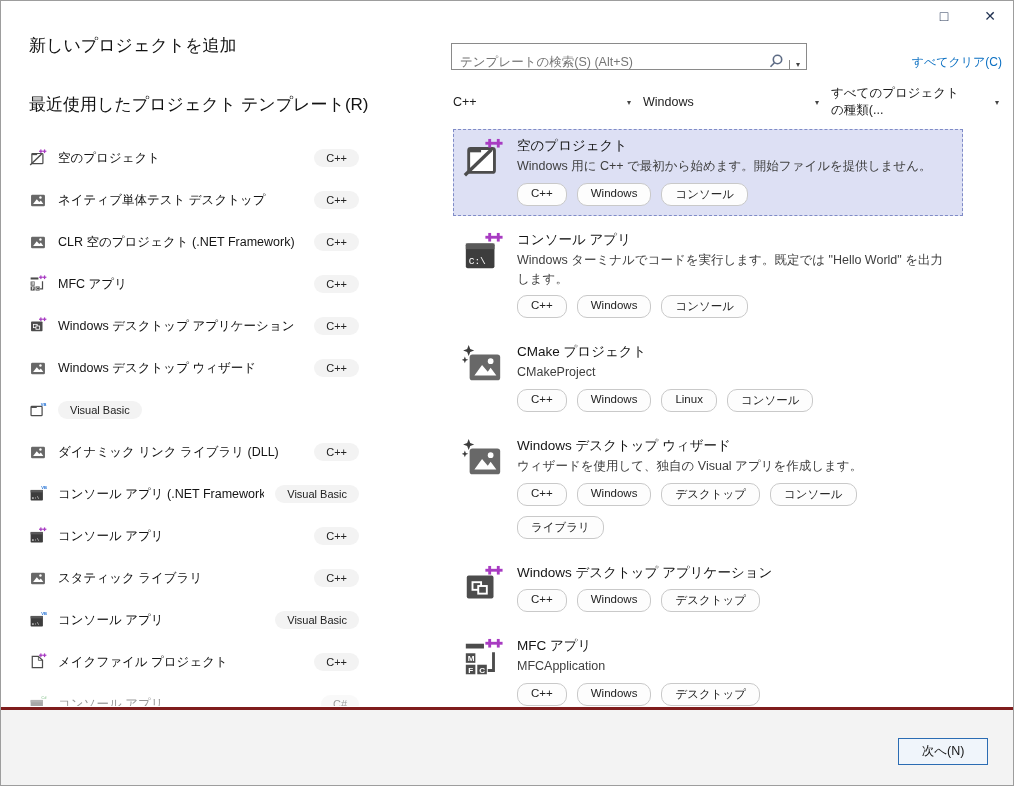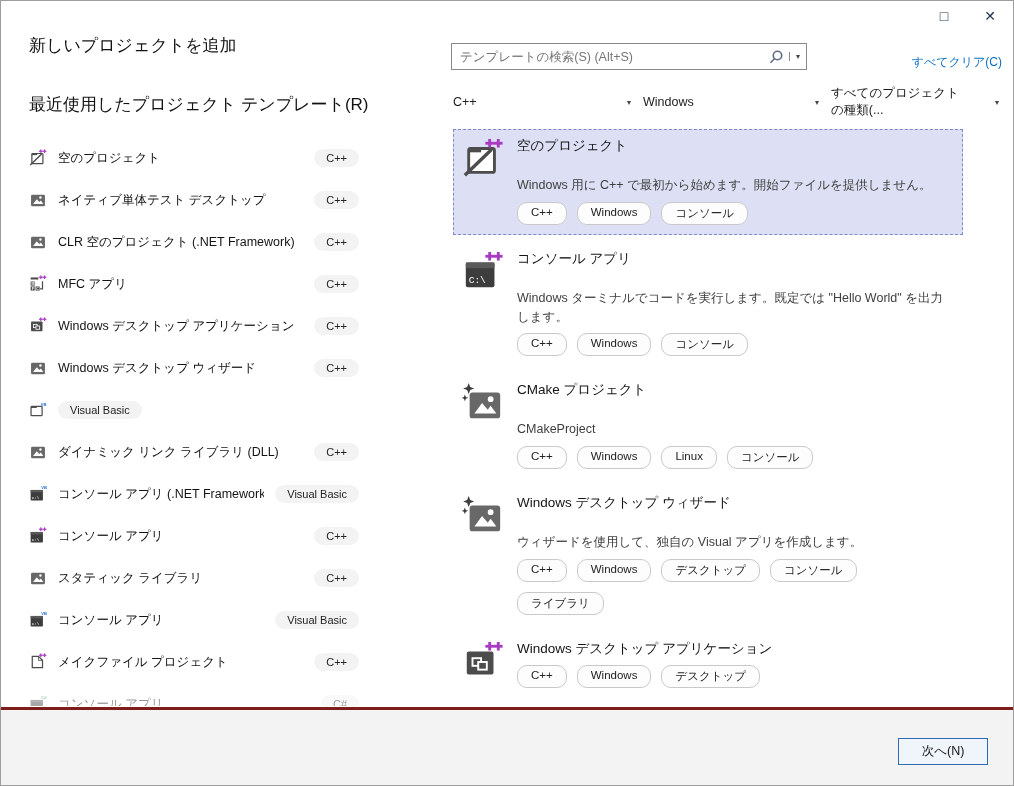--- a/index.html
+++ b/index.html
@@ -10,21 +10,21 @@
     font-family:"Liberation Sans", sans-serif; color:#161616;
   }
   
   .win-controls { position:absolute; top:0; right:0; display:flex; z-index:5; }
   .win-btn { width:46px; height:30px; display:flex; align-items:center; justify-content:center;
              font-size:14px; color:#1f3050; cursor:default; }
   .page-title { position:absolute; left:28px; top:33px; font-size:17px; color:#121212; }
 
   
   .search-box { position:absolute; left:450px; top:42px; width:356px; height:27px;
-                border:1px solid #8a8a8a; background:#fff; display:flex; align-items:center; }
+                border:1px solid #8a8a8a; background:#fff; display:flex; align-items:flex-end; }
   .search-input { flex:1; border:none; outline:none; padding:0 8px; font-size:12.5px;
                   color:#333; font-family:"Liberation Sans", sans-serif; background:transparent; }
   .search-input::placeholder { color:#767676; }
   .search-btn { width:27px; display:flex; align-items:center; justify-content:center; }
   .search-split { width:17px; border-left:1px solid #8a8a8a; display:flex; align-items:center;
                   justify-content:center; font-size:8px; color:#444; }
   .clear-all { position:absolute; right:11px; top:53px; font-size:12px; color:#0a6fc2; cursor:pointer; }
 
   
   .recent-heading { position:absolute; left:28px; top:92px; font-size:17px; color:#121212; }
@@ -44,21 +44,21 @@
               padding:3px 12px; flex:none; white-space:nowrap; }
 
   
   .cards { position:absolute; left:452px; top:128px; width:510px; }
   .card { display:flex; gap:13px; padding:7px 10px 9px 8px; margin-bottom:7px;
           border:1px dashed transparent; cursor:default; }
   .card.selected { background:#dde0f4; border:1px dashed #7f8bc7; }
   .card-icon { width:42px; height:42px; flex:none; margin-top:1px; }
   .card-body { flex:1; min-width:0; }
   .card-title { font-size:13.5px; color:#141414; }
-  .card-desc { font-size:12.5px; color:#3e3e3e; margin-top:21px; line-height:1.5; }
+  .card-desc { font-size:12.5px; color:#3e3e3e; margin-top:2px; line-height:1.5; }
   .card-tags { display:flex; gap:10px; margin-top:7px; flex-wrap:wrap; }
   .tag { font-size:11.5px; color:#222; background:#fdfdfd; border:1px solid #c9c9c9;
          border-radius:10px; padding:3px 13px; white-space:nowrap; cursor:pointer; }
 
   
   .footer { position:absolute; left:0; right:0; top:706px; height:95px;
             background:#f3f3f3; border-top:3px solid #7f1d1d; }
   .next-btn { position:absolute; right:25px; top:28px; width:90px; height:27px;
               border:1px solid #2b6cb3; background:#f0f5fb; font-size:12.5px; color:#141414;
               display:flex; align-items:center; justify-content:center; cursor:pointer; }

